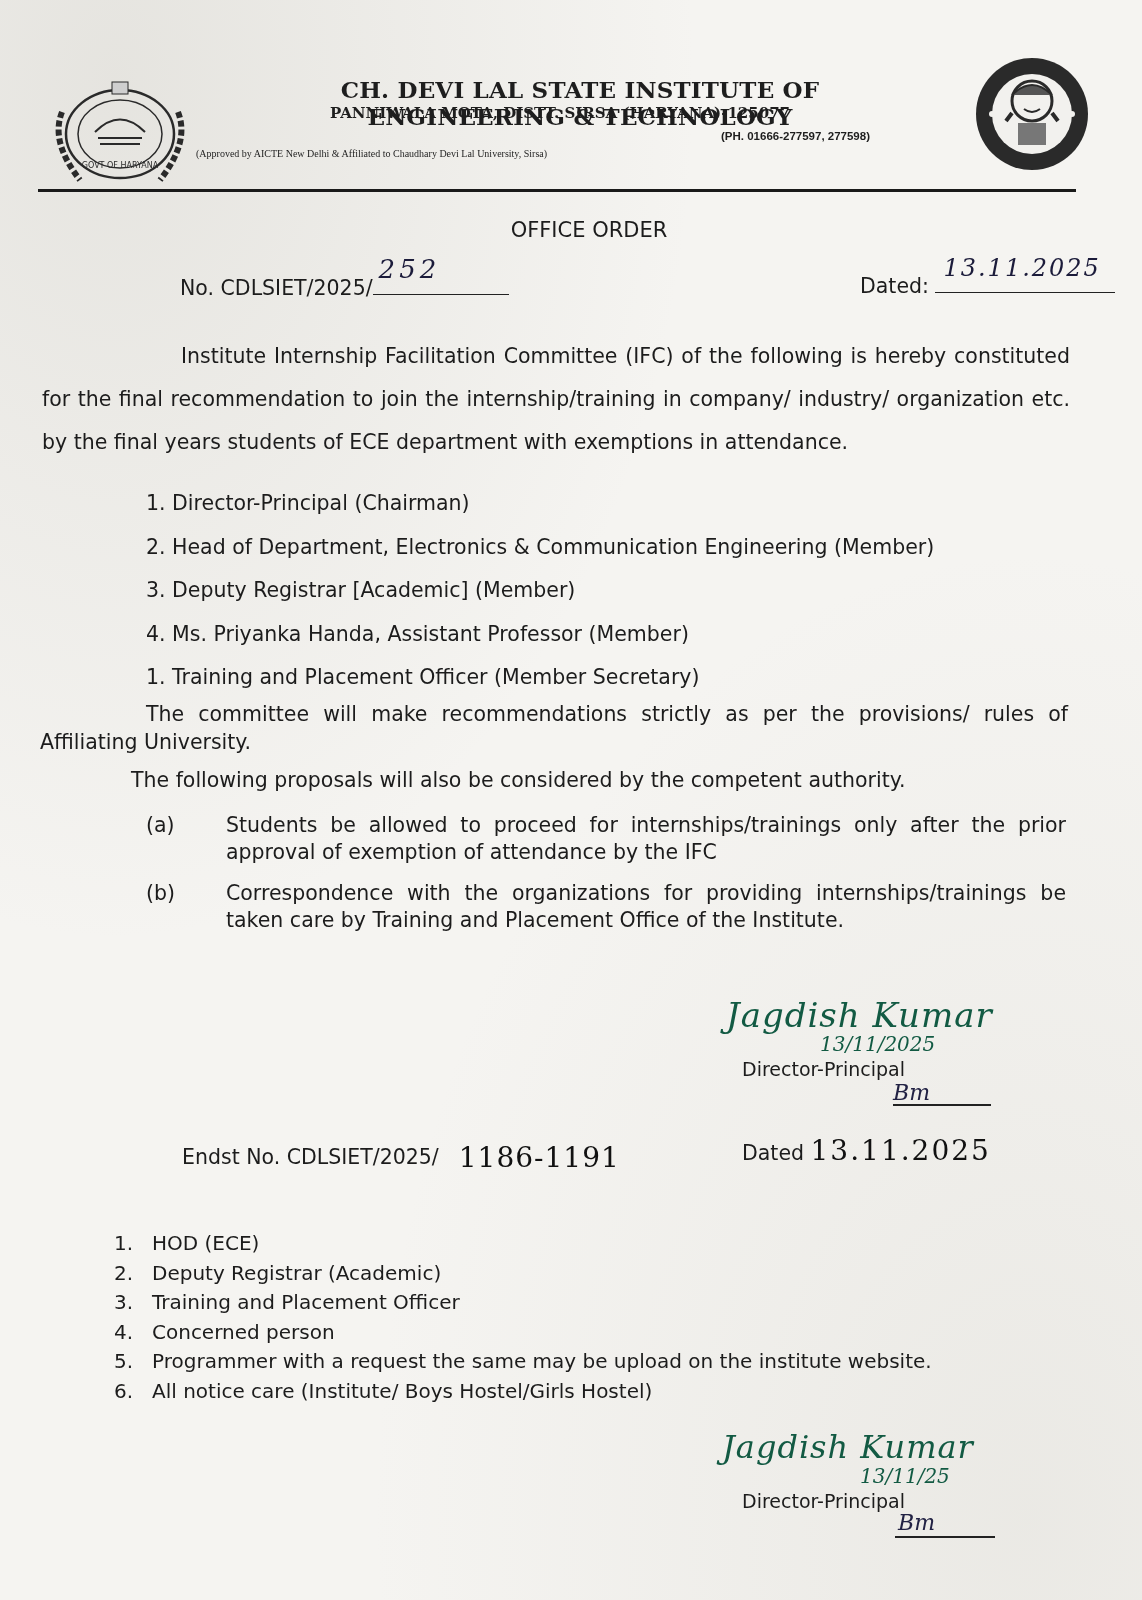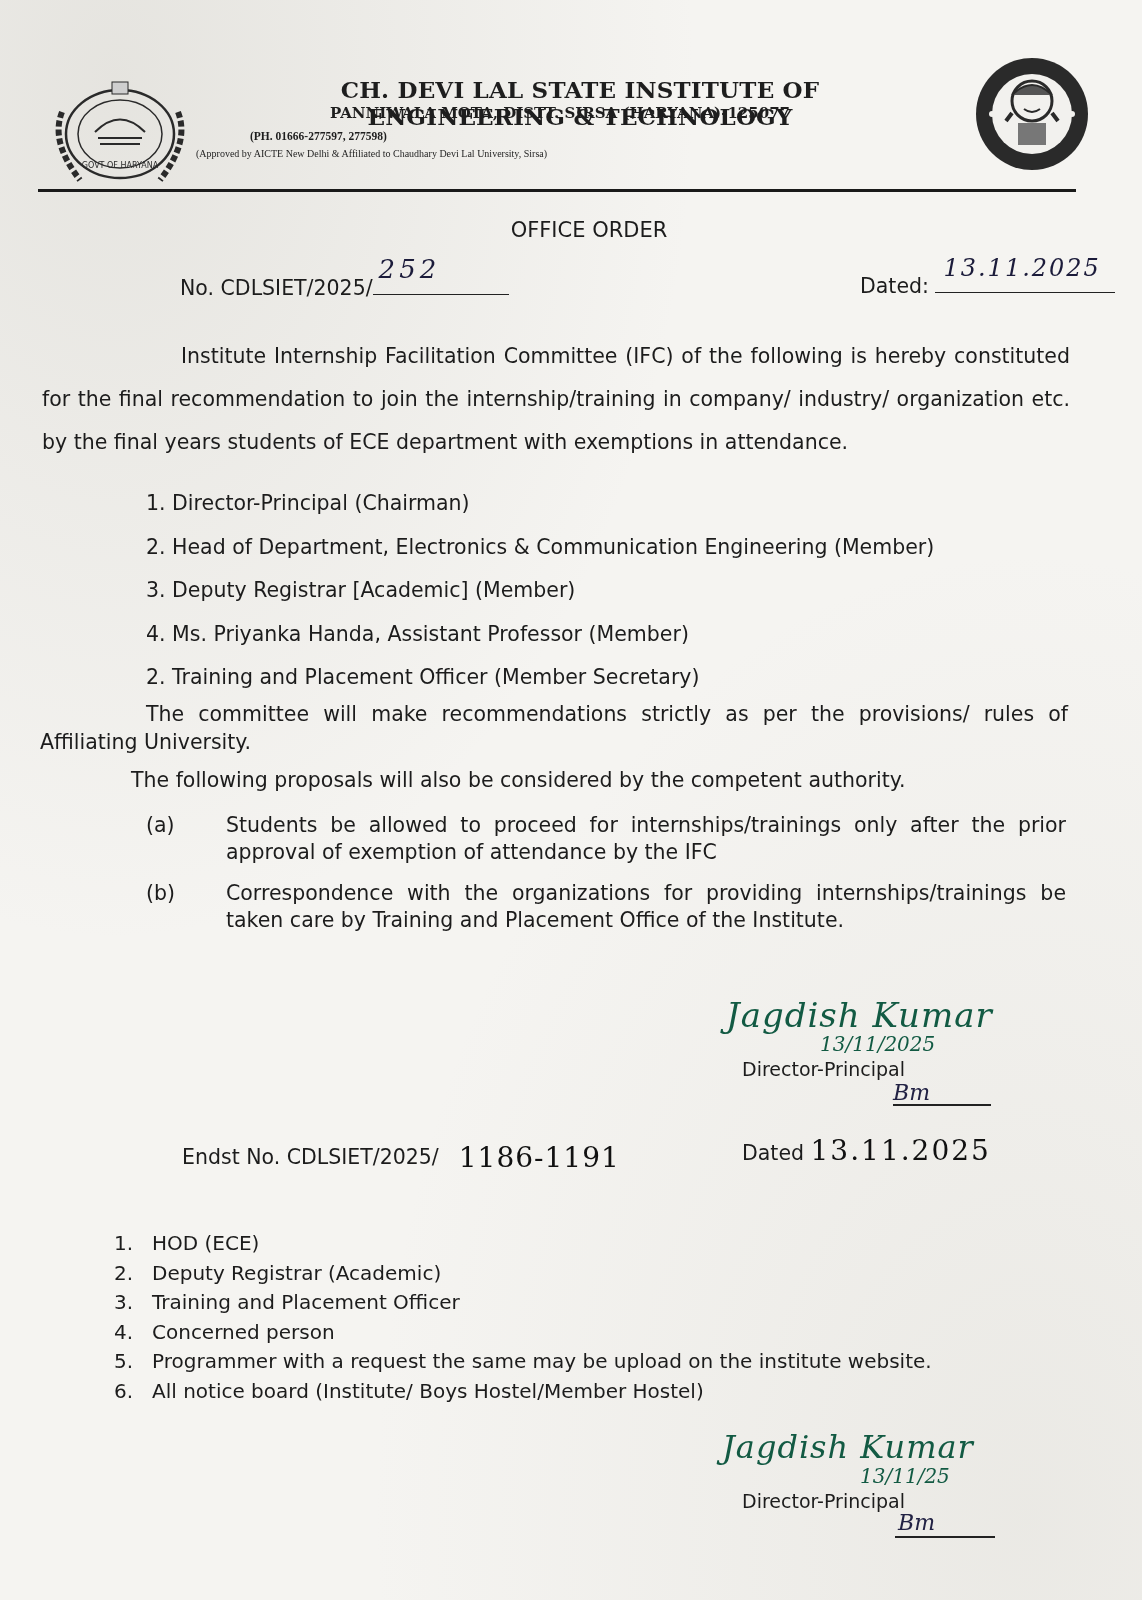--- a/index.html
+++ b/index.html
@@ -21,22 +21,22 @@
   
   .hdr-line1 {
     left: 250px; top: 76px; width: 660px; text-align: center;
     font-family: "DejaVu Serif", serif; font-weight: bold; font-size: 23px; letter-spacing: 0.2px;
   }
   .hdr-line2 {
     left: 250px; top: 104px; width: 620px; text-align: center;
     font-family: "DejaVu Serif", serif; font-weight: bold; font-size: 15px;
   }
   .hdr-line3 {
-    left: 250px; top: 130px; width: 620px; text-align: left;
-    font-family: Liberation Serif, serif; font-weight: bold; font-size: 11.5px;
+    left: 250px; top: 130px; width: 620px; text-align: right;
+    font-family: Liberation Sans, sans-serif; font-weight: bold; font-size: 11.5px;
   }
   .hdr-line4 {
     left: 196px; top: 148px; width: 720px; text-align: left;
     font-family: "Liberation Serif", serif; font-size: 10px;
   }
   .hdr-rule {
     left: 38px; top: 189px; width: 1038px; height: 3px; background: #1a1a1a;
   }
   .emblem-left { left: 40px; top: 72px; width: 160px; height: 118px; }
   .emblem-right { left: 968px; top: 55px; width: 128px; height: 118px; }
@@ -143,21 +143,21 @@
     <span class="dated-blank"><span class="hand dated-hand">13.11.2025</span></span>
   </div>
 
   <div class="abs txt para para1">Institute Internship Facilitation Committee (IFC) of the following is hereby constituted for the final recommendation to join the internship/training in company/ industry/ organization etc. by the final years students of ECE department with exemptions in attendance.</div>
 
   <div class="abs txt members">
     <div>1. Director-Principal (Chairman)</div>
     <div>2. Head of Department, Electronics &amp; Communication Engineering (Member)</div>
     <div>3. Deputy Registrar [Academic] (Member)</div>
     <div>4. Ms. Priyanka Handa, Assistant Professor (Member)</div>
-    <div>2. Training and Placement Officer (Member Secretary)</div>
+    <div>1. Training and Placement Officer (Member Secretary)</div>
   </div>
 
   <div class="abs txt para2">The committee will make recommendations strictly as per the provisions/ rules of Affiliating University.</div>
 
   <div class="abs txt para3">The following proposals will also be considered by the competent authority.</div>
 
   <div class="abs txt prop prop-a">
     <span class="lbl">(a)</span>
     <span class="body">Students be allowed to proceed for internships/trainings only after the prior approval of exemption of attendance by the IFC</span>
   </div>
@@ -180,21 +180,21 @@
     <span class="endst-dated-hand">13.11.2025</span>
   </div>
 
 
   <div class="abs txt copy-list">
     <div class="row"><span class="num">1.</span><span>HOD (ECE)</span></div>
     <div class="row"><span class="num">2.</span><span>Deputy Registrar (Academic)</span></div>
     <div class="row"><span class="num">3.</span><span>Training and Placement Officer</span></div>
     <div class="row"><span class="num">4.</span><span>Concerned person</span></div>
     <div class="row"><span class="num">5.</span><span>Programmer with a request the same may be upload on the institute website.</span></div>
-    <div class="row"><span class="num">6.</span><span>All notice board (Institute/ Boys Hostel/Member Hostel)</span></div>
+    <div class="row"><span class="num">6.</span><span>All notice care (Institute/ Boys Hostel/Girls Hostel)</span></div>
   </div>
 
   <div class="abs sig sig2-name">Jagdish Kumar</div>
   <div class="abs sig sig2-date">13/11/25</div>
   <div class="abs sig-title sig2-title">Director-Principal</div>
   <div class="abs initials ini2">Bm</div>
   <div class="abs underline-mark"></div>
 
 </div>
 

